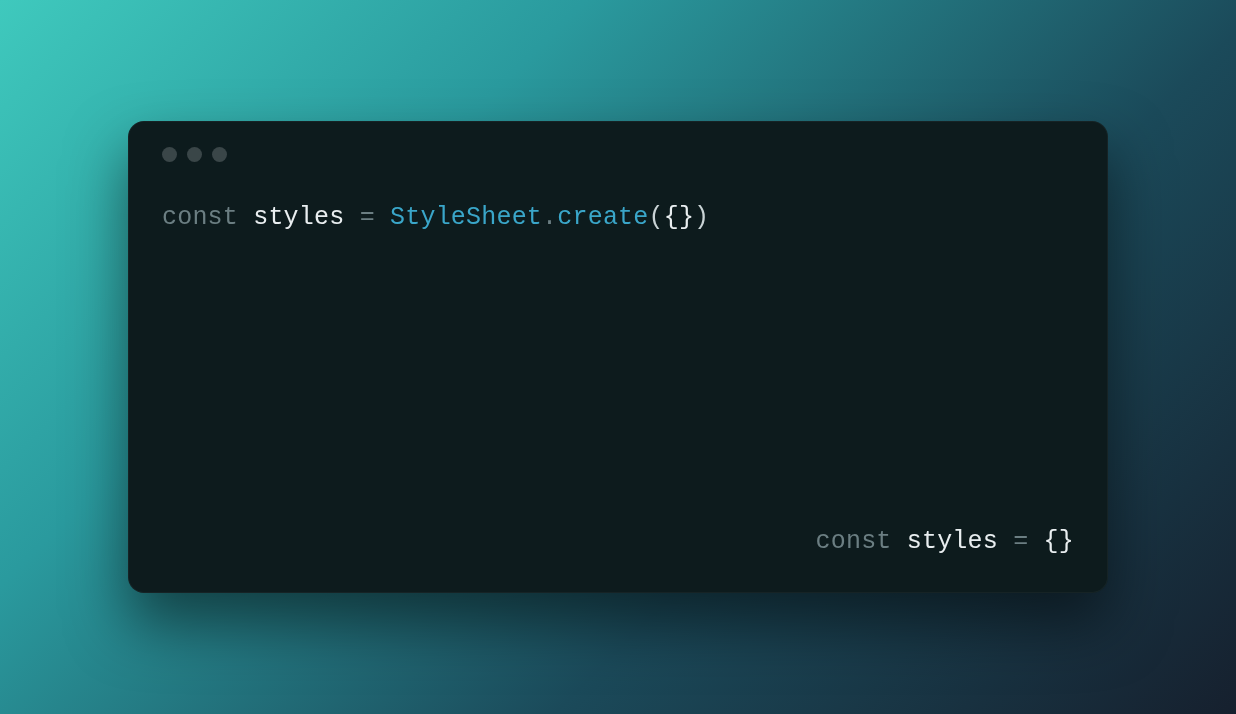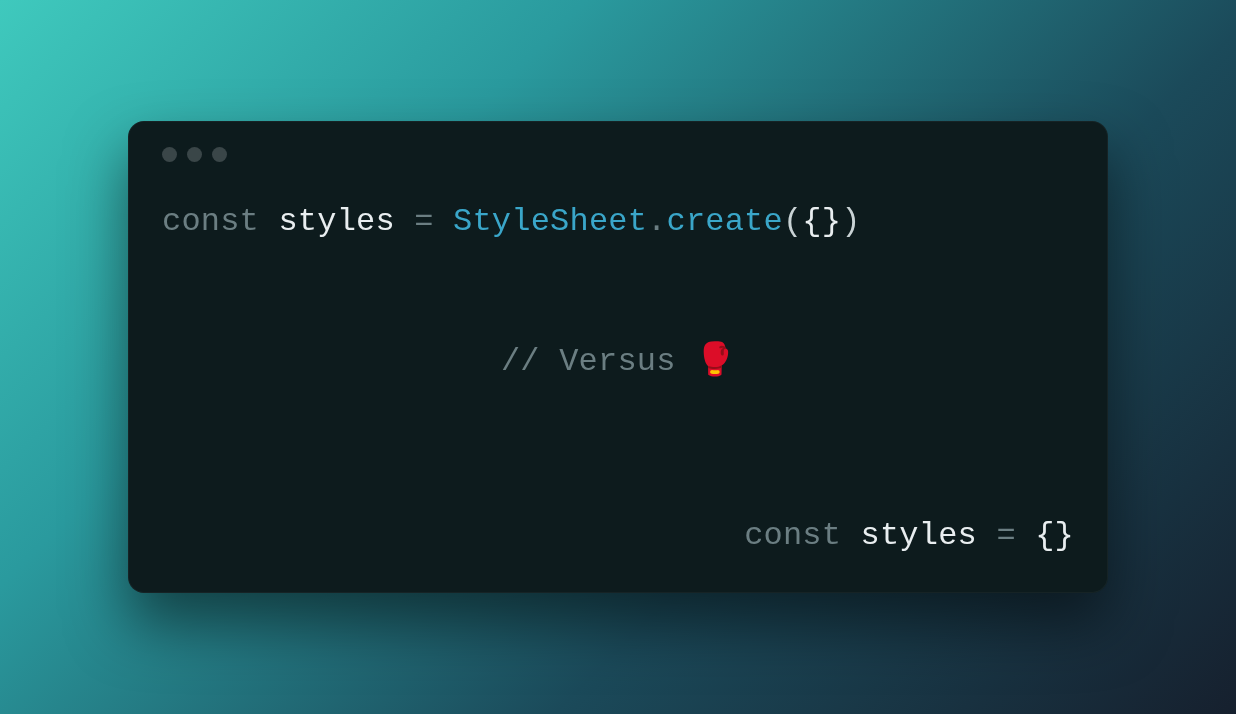--- a/index.html
+++ b/index.html
@@ -32,21 +32,21 @@
   }
   .dot {
     width: 15px;
     height: 15px;
     border-radius: 50%;
     background: #3a4648;
   }
   .code-area {
     flex: 1;
     position: relative;
-    font-size: 32px;
+    font-size: 25px;
     line-height: 1.4;
     letter-spacing: 0.2px;
   }
   .line1 {
     position: absolute;
     top: 0;
     left: 0;
     white-space: pre;
   }
   .line-comment {
@@ -82,18 +82,17 @@
   <div class="traffic">
     <div class="dot"></div>
     <div class="dot"></div>
     <div class="dot"></div>
   </div>
 
   <div class="code-area">
 
     <div class="line1"><span class="tok-keyword">const</span><span> </span><span class="tok-ident">styles</span><span> </span><span class="tok-op">=</span><span> </span><span class="tok-class">StyleSheet</span><span class="tok-punct">.</span><span class="tok-method">create</span><span class="tok-paren">(</span><span class="tok-brace">{</span><span class="tok-brace">}</span><span class="tok-paren">)</span></div>
 
-    <div class="line-comment"><span class="tok-comment">//</span><span class="tok-comment"> </span><span class="tok-comment">Versus</span><span> </span><span>🥊</span></div>
 
     <div class="line3"><span class="tok-keyword">const</span><span> </span><span class="tok-ident">styles</span><span> </span><span class="tok-op">=</span><span> </span><span class="tok-brace">{</span><span class="tok-brace">}</span></div>
 
   </div>
 </div>
 
 </body></html>

